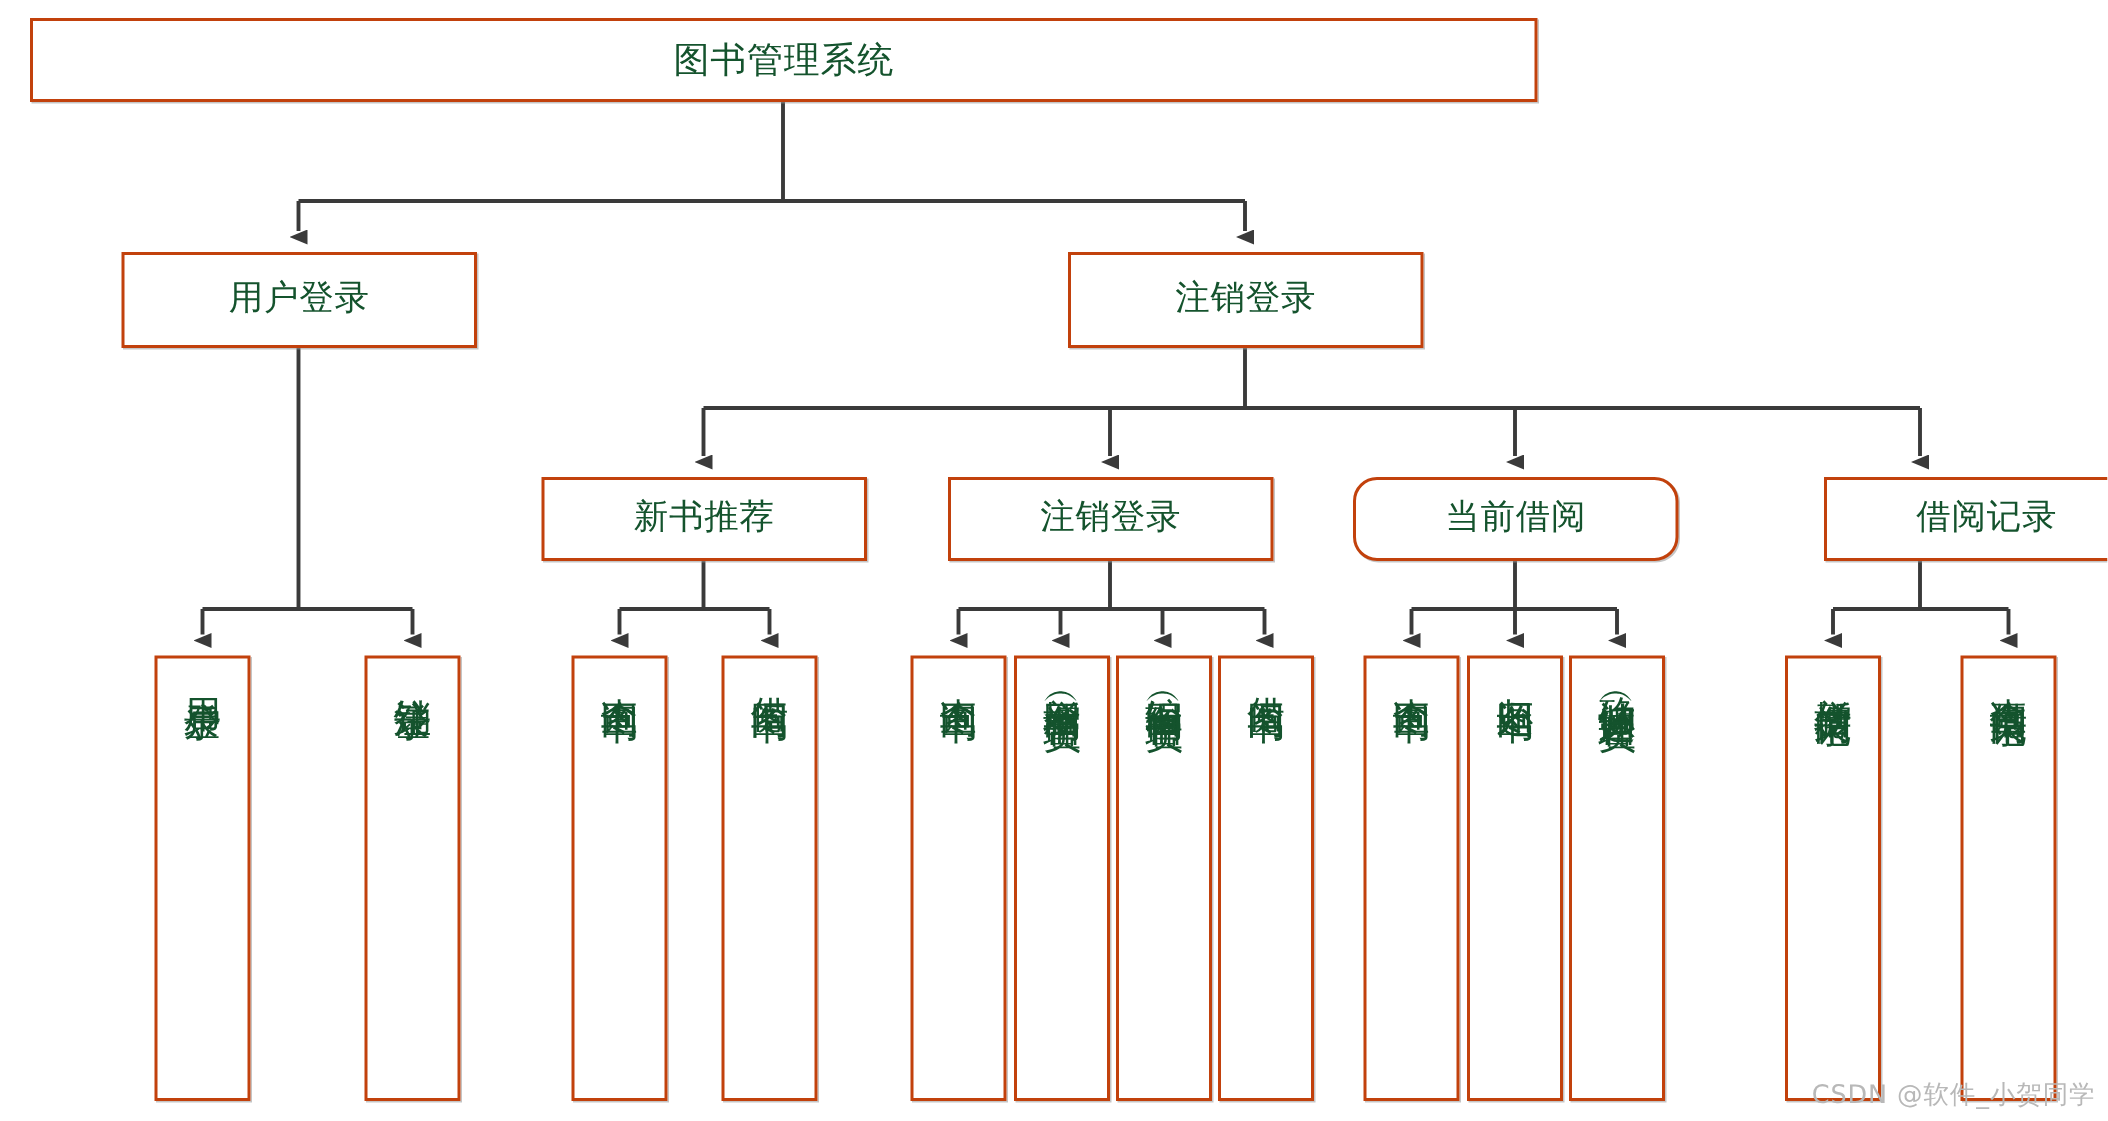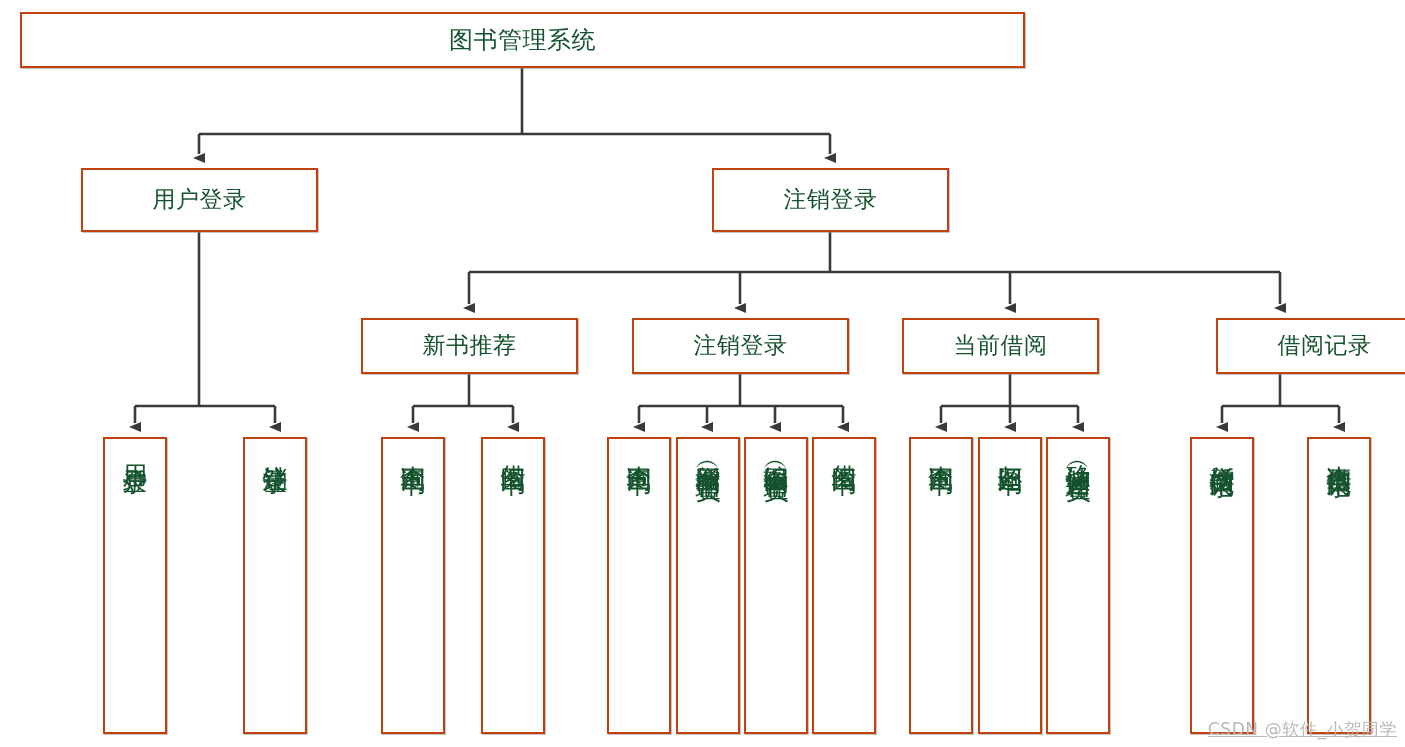--- a/index.html
+++ b/index.html
@@ -67,21 +67,20 @@
   }
   #watermark {
     position: absolute;
     right: 8px;
     bottom: 6px;
     font-size: 17px;
     color: #b8b8b8;
     letter-spacing: 0.6px;
     white-space: nowrap;
     user-select: none;
-    text-decoration: underline;
   }
 </style>
 </head>
 <body>
 
 <div id="diagram-root">
 
   <svg id="edge-layer" viewBox="0 0 1405 747" xmlns="http://www.w3.org/2000/svg">
     <defs>
       <marker id="arrow" markerWidth="10" markerHeight="12" refX="1" refY="6" orient="auto" markerUnits="userSpaceOnUse">
@@ -142,21 +141,21 @@
   <div class="node horiz" style="left:712px; top:168px; width:237px; height:64px;">
     <span class="label">注销登录</span>
   </div>
 
   <div class="node horiz" style="left:361px; top:318px; width:217px; height:56px;align-items:center;">
     <span class="label">新书推荐</span>
   </div>
   <div class="node horiz" style="left:632px; top:318px; width:217px; height:56px;">
     <span class="label">注销登录</span>
   </div>
-  <div class="node horiz" style="left:902px; top:318px; width:197px; height:56px;">
+  <div class="node horiz" style="left:902px; top:318px; width:217px; height:56px;border-radius:16px;">
     <span class="label">当前借阅</span>
   </div>
   <div class="node horiz" style="left:1172px; top:318px; width:217px; height:56px;margin-left:44px;">
     <span class="label">借阅记录</span>
   </div>
 
   <div class="node vert" style="left:103px; top:437px; width:64px; height:297px;">
     <span class="label">用户登录</span>
   </div>
   <div class="node vert" style="left:243px; top:437px; width:64px; height:297px;">

